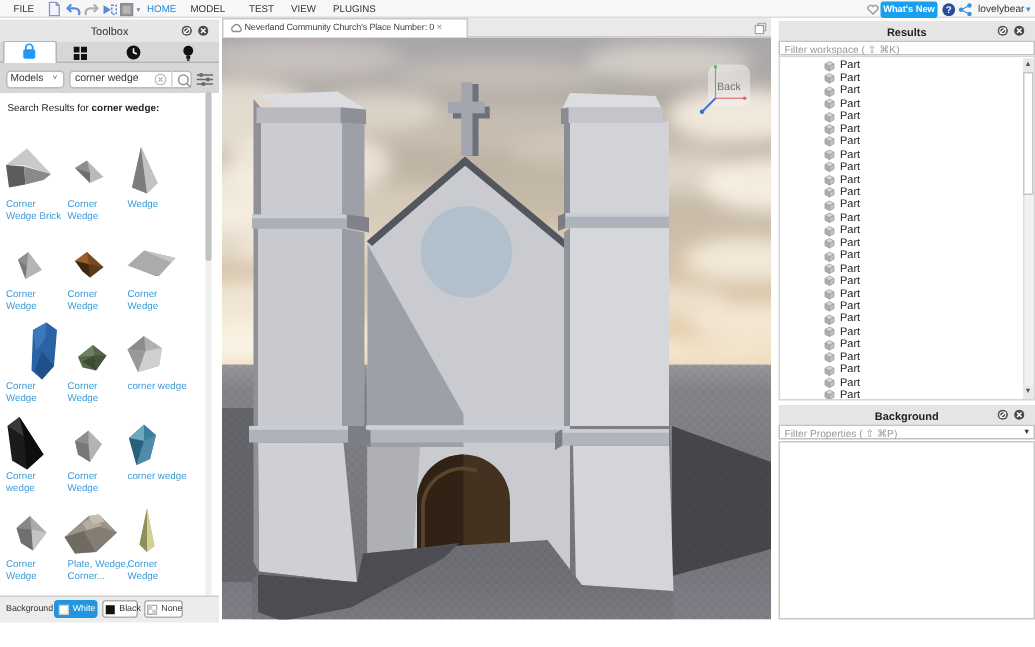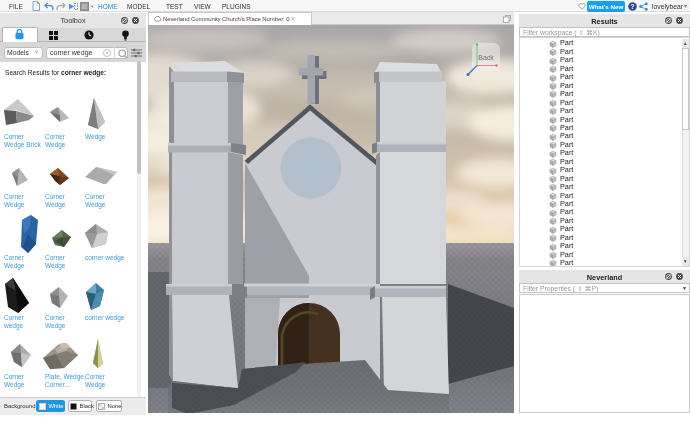--- a/index.html
+++ b/index.html
@@ -690,21 +690,21 @@
       </div>
   </div>
   <div class="abs" style="left:162.5px;top:24.5px;width:7.5px;height:227.5px;background:#f2f2f2;border-left:1px solid #ddd"></div>
   <div class="abs" style="left:162.5px;top:24.5px;width:7.5px;height:9px;background:#e8e8e8;font-size:5px;color:#555;text-align:center;line-height:9px">▲</div>
   <div class="abs" style="left:163px;top:34px;width:6.5px;height:82px;background:#fff;border:1px solid #c5c5c5"></div>
   <div class="abs" style="left:162.5px;top:243px;width:7.5px;height:9px;background:#e8e8e8;font-size:5px;color:#555;text-align:center;line-height:9px">▼</div>
 </div>
 
 <div class="abs" style="left:519px;top:270px;width:171px;height:143px">
   <div class="abs" style="left:0;top:0;width:171px;height:13px;background:#e5e5e5"></div>
-  <div class="abs" style="left:0;top:2.5px;width:171px;text-align:center;font-size:7.3px;font-weight:bold;color:#222">Neverland</div>
+  <div class="abs" style="left:0;top:2.5px;width:171px;text-align:center;font-size:7.3px;font-weight:bold;color:#222">Background</div>
   <div class="abs" style="left:146px;top:3px">
       <svg width="7" height="7" viewBox="0 0 7 7">
         <circle cx="3.5" cy="3.5" r="3.4" fill="#4a4a4a"></circle>
         <path d="M1.6,5.4 L5.4,1.6" stroke="#fff" stroke-width="0.9"></path>
         <circle cx="3.5" cy="3.5" r="2" fill="none" stroke="#fff" stroke-width="0.7"></circle>
       </svg>
     </div>
   <div class="abs" style="left:157px;top:3px">
       <svg width="7" height="7" viewBox="0 0 7 7">
         <circle cx="3.5" cy="3.5" r="3.4" fill="#4a4a4a"></circle>

